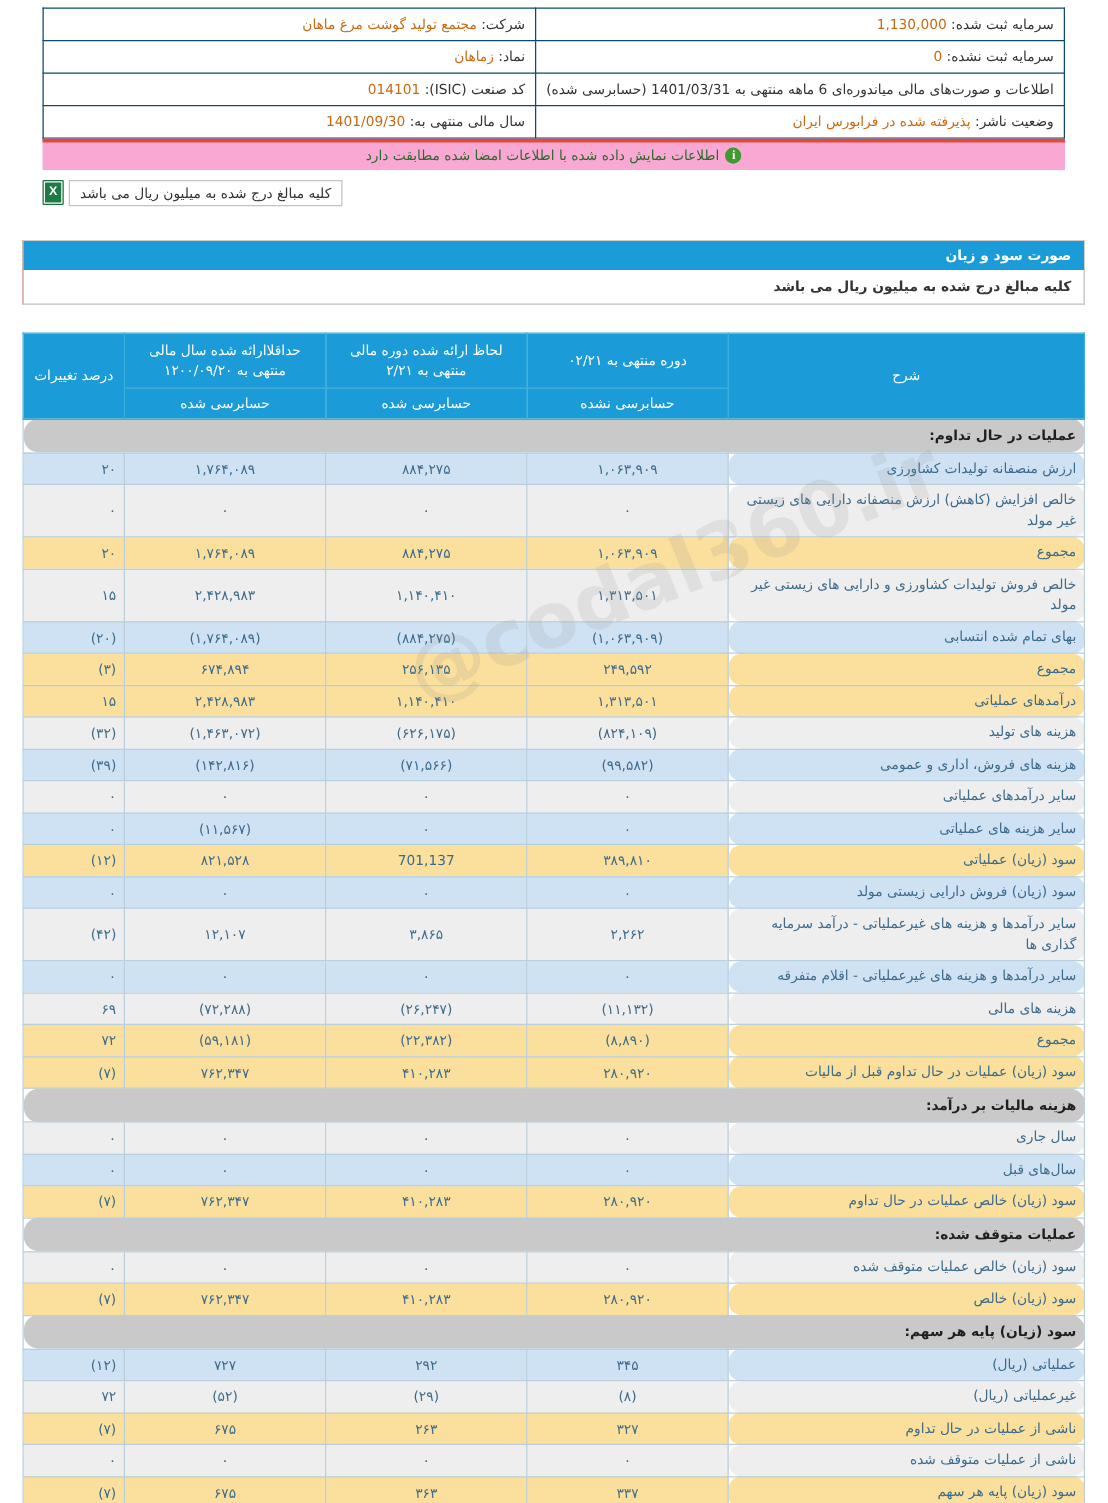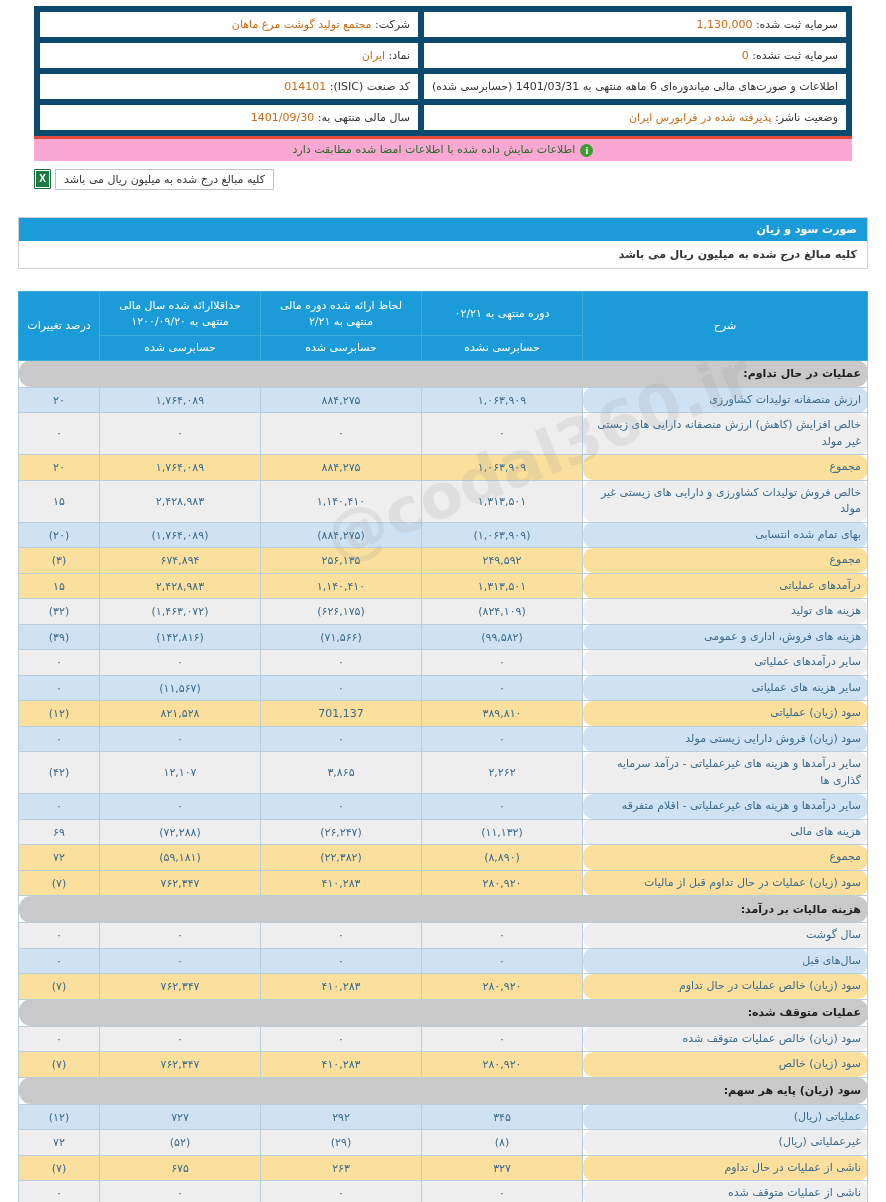--- a/index.html
+++ b/index.html
@@ -30,21 +30,21 @@
 
   
   .top-wrap{padding:6px 34px 0 34px;}
   table.ident{
     width:100%;
     border-collapse:collapse;
     border:1px solid #cfcfcf;
     background:#ffffff;
   }
   table.ident td{
-    border:6px solid #0c4a6e;
+    border:1px solid #0c4a6e;
     padding:4px 8px;
     font-size:11px;
     height:17px;
     vertical-align:middle;
     white-space:nowrap;
     overflow:hidden;
   }
   td.lbl{color:#333;}
   .val-org{color:#c96a12;}
   .w50{width:50%;}
@@ -164,21 +164,21 @@
   .hdr-sub{height:20px;}
   .hdr-clip{
     display:block;
     overflow:hidden;
     white-space:normal;
     max-height:34px;
   }
 
   td.desc{text-align:right;color:#3c6b8c;line-height:1.5;border-radius:10px;}
   td.num{text-align:center;color:#3c6b8c;direction:ltr;}
-  td.pct{text-align:center;color:#3c6b8c;direction:ltr;width:68px;}
+  td.pct{text-align:right;color:#3c6b8c;direction:ltr;width:68px;}
   .neg{color:#cc2d3e;}
 
   tr.group td{
     background:#c9c9c9;
     font-weight:bold;
     color:#1f1f1f;
     height:18px;
     border-radius:12px;
   }
   tr.r-blue td{background:#cfe2f3;}
@@ -205,21 +205,21 @@
           <span class="val-org">مجتمع تولید گوشت مرغ ماهان</span>
         </td>
       </tr>
       <tr>
         <td class="lbl">
           <span>سرمایه ثبت نشده:</span>
           <span class="val-org">0</span>
         </td>
         <td class="lbl">
           <span>نماد:</span>
-          <span class="val-org">ایران</span>
+          <span class="val-org">زماهان</span>
         </td>
       </tr>
       <tr>
         <td class="lbl">اطلاعات و صورت‌های مالی میاندوره‌ای  6 ماهه منتهی به 1401/03/31 (حسابرسی شده)</td>
         <td class="lbl">
           <span>کد صنعت (ISIC):</span>
           <span class="val-org">014101</span>
         </td>
       </tr>
       <tr>
@@ -399,21 +399,21 @@
             <td class="desc">سود (زیان) عملیات در حال تداوم قبل از مالیات</td>
             <td class="num">۲۸۰,۹۲۰</td>
             <td class="num">۴۱۰,۲۸۳</td>
             <td class="num">۷۶۲,۳۴۷</td>
             <td class="pct neg">(۷)</td>
           </tr>
           <tr class="group">
             <td colspan="5">هزینه مالیات بر درآمد:</td>
           </tr>
           <tr class="r-grey">
-            <td class="desc">سال گوشت</td>
+            <td class="desc">سال جاری</td>
             <td class="num">۰</td>
             <td class="num">۰</td>
             <td class="num">۰</td>
             <td class="pct">۰</td>
           </tr>
           <tr class="r-blue">
             <td class="desc">سال‌های قبل</td>
             <td class="num">۰</td>
             <td class="num">۰</td>
             <td class="num">۰</td>

